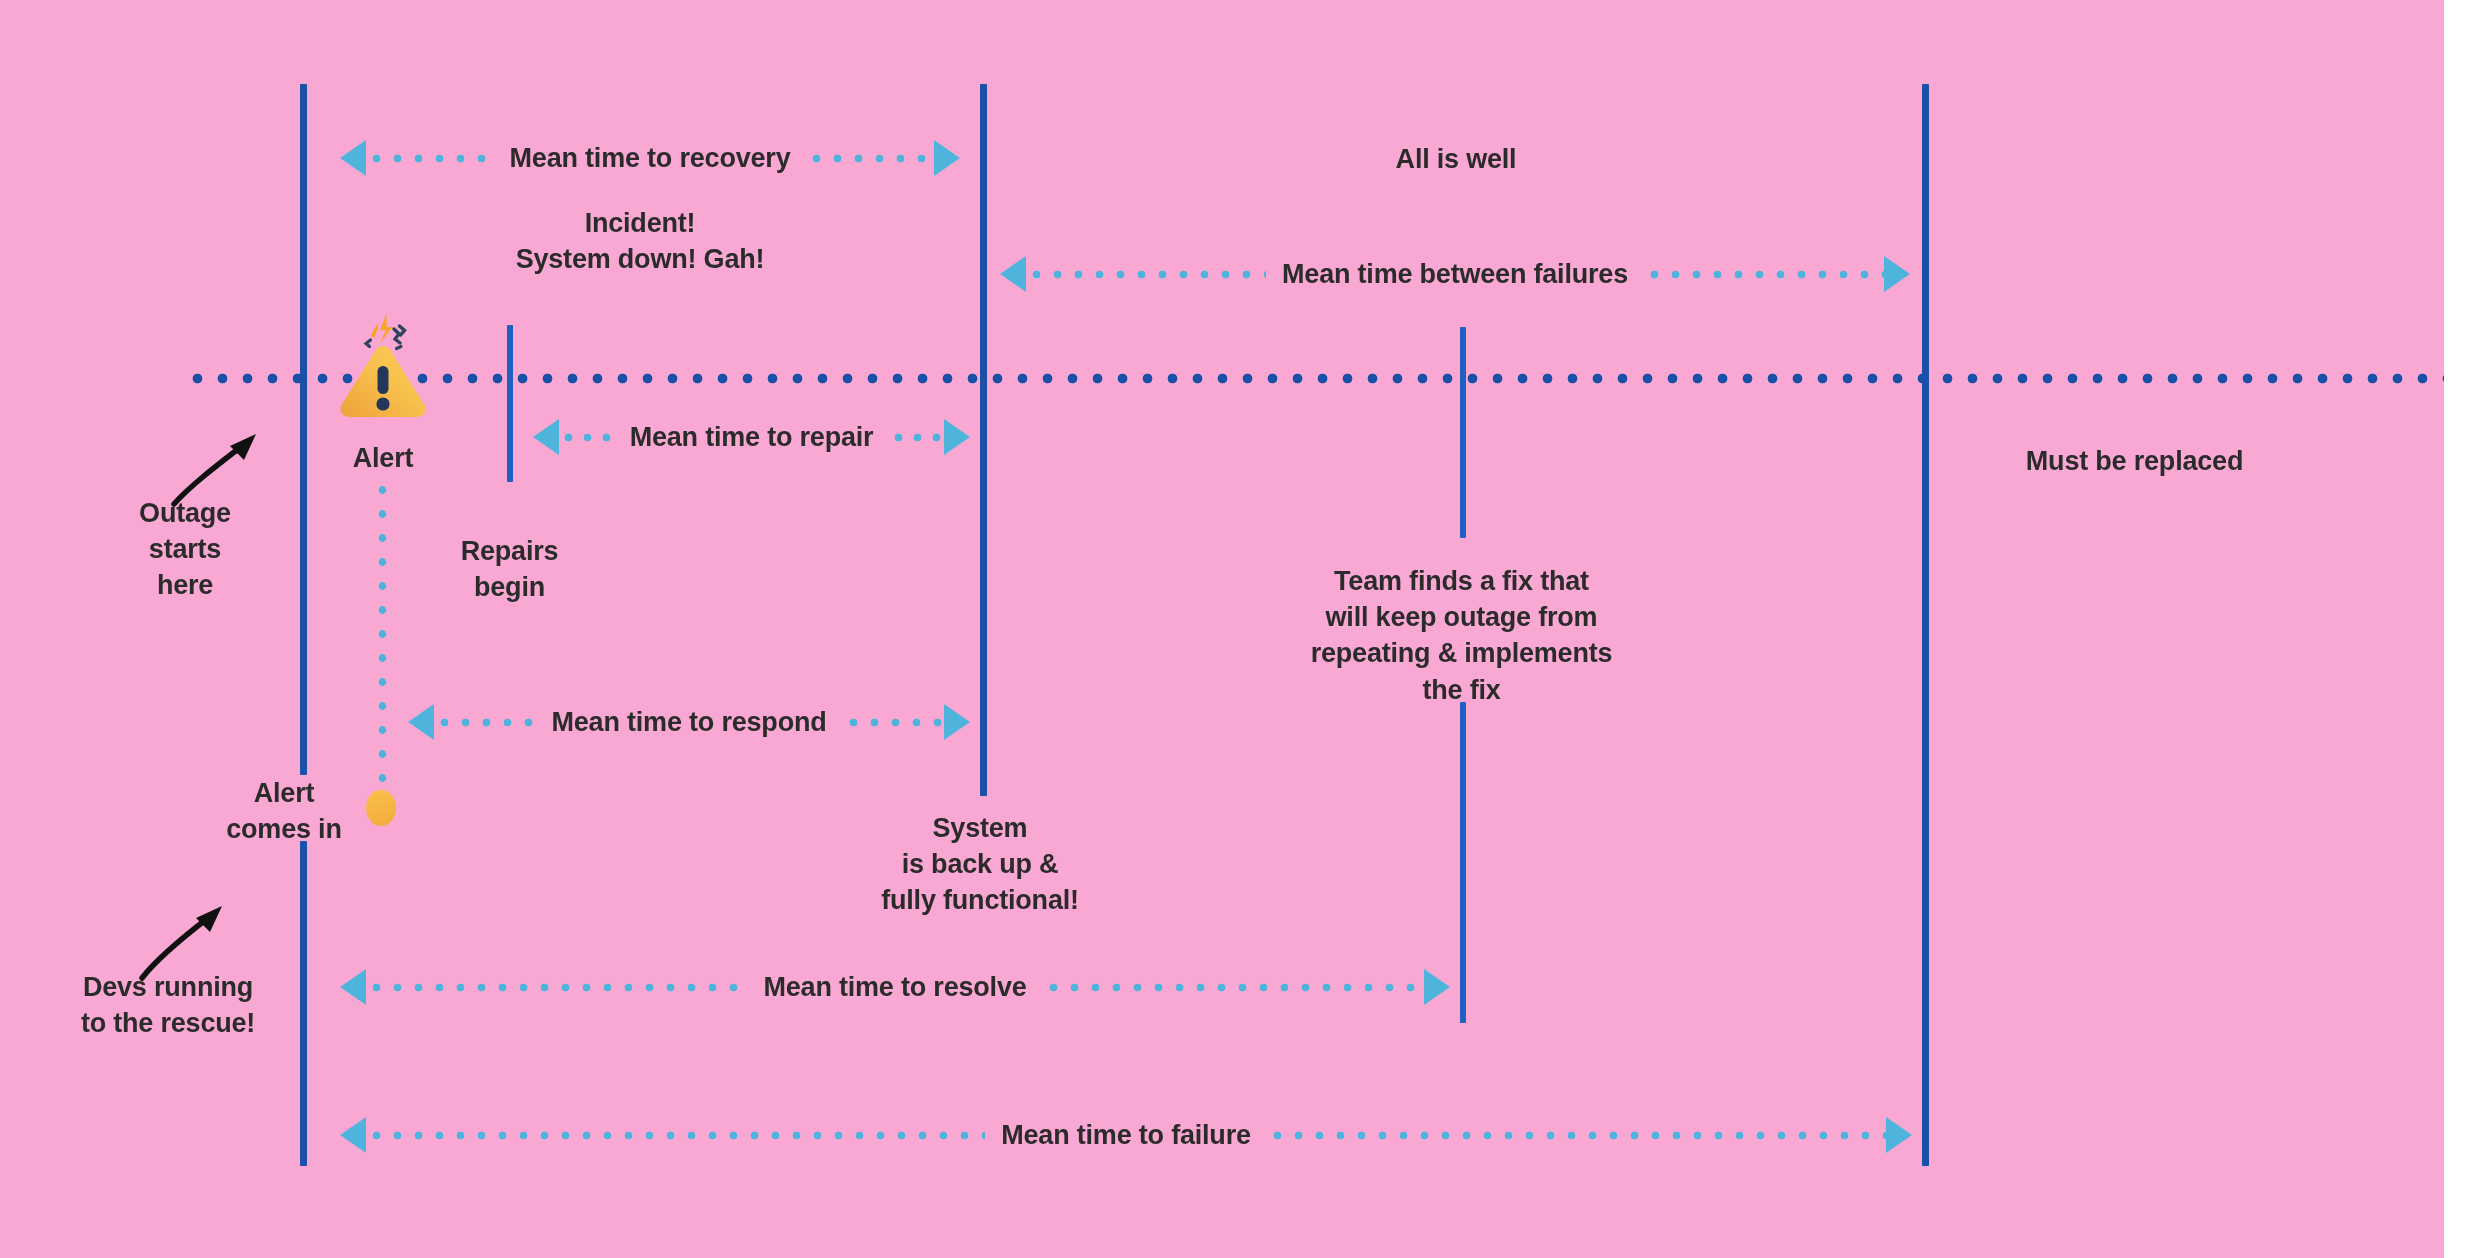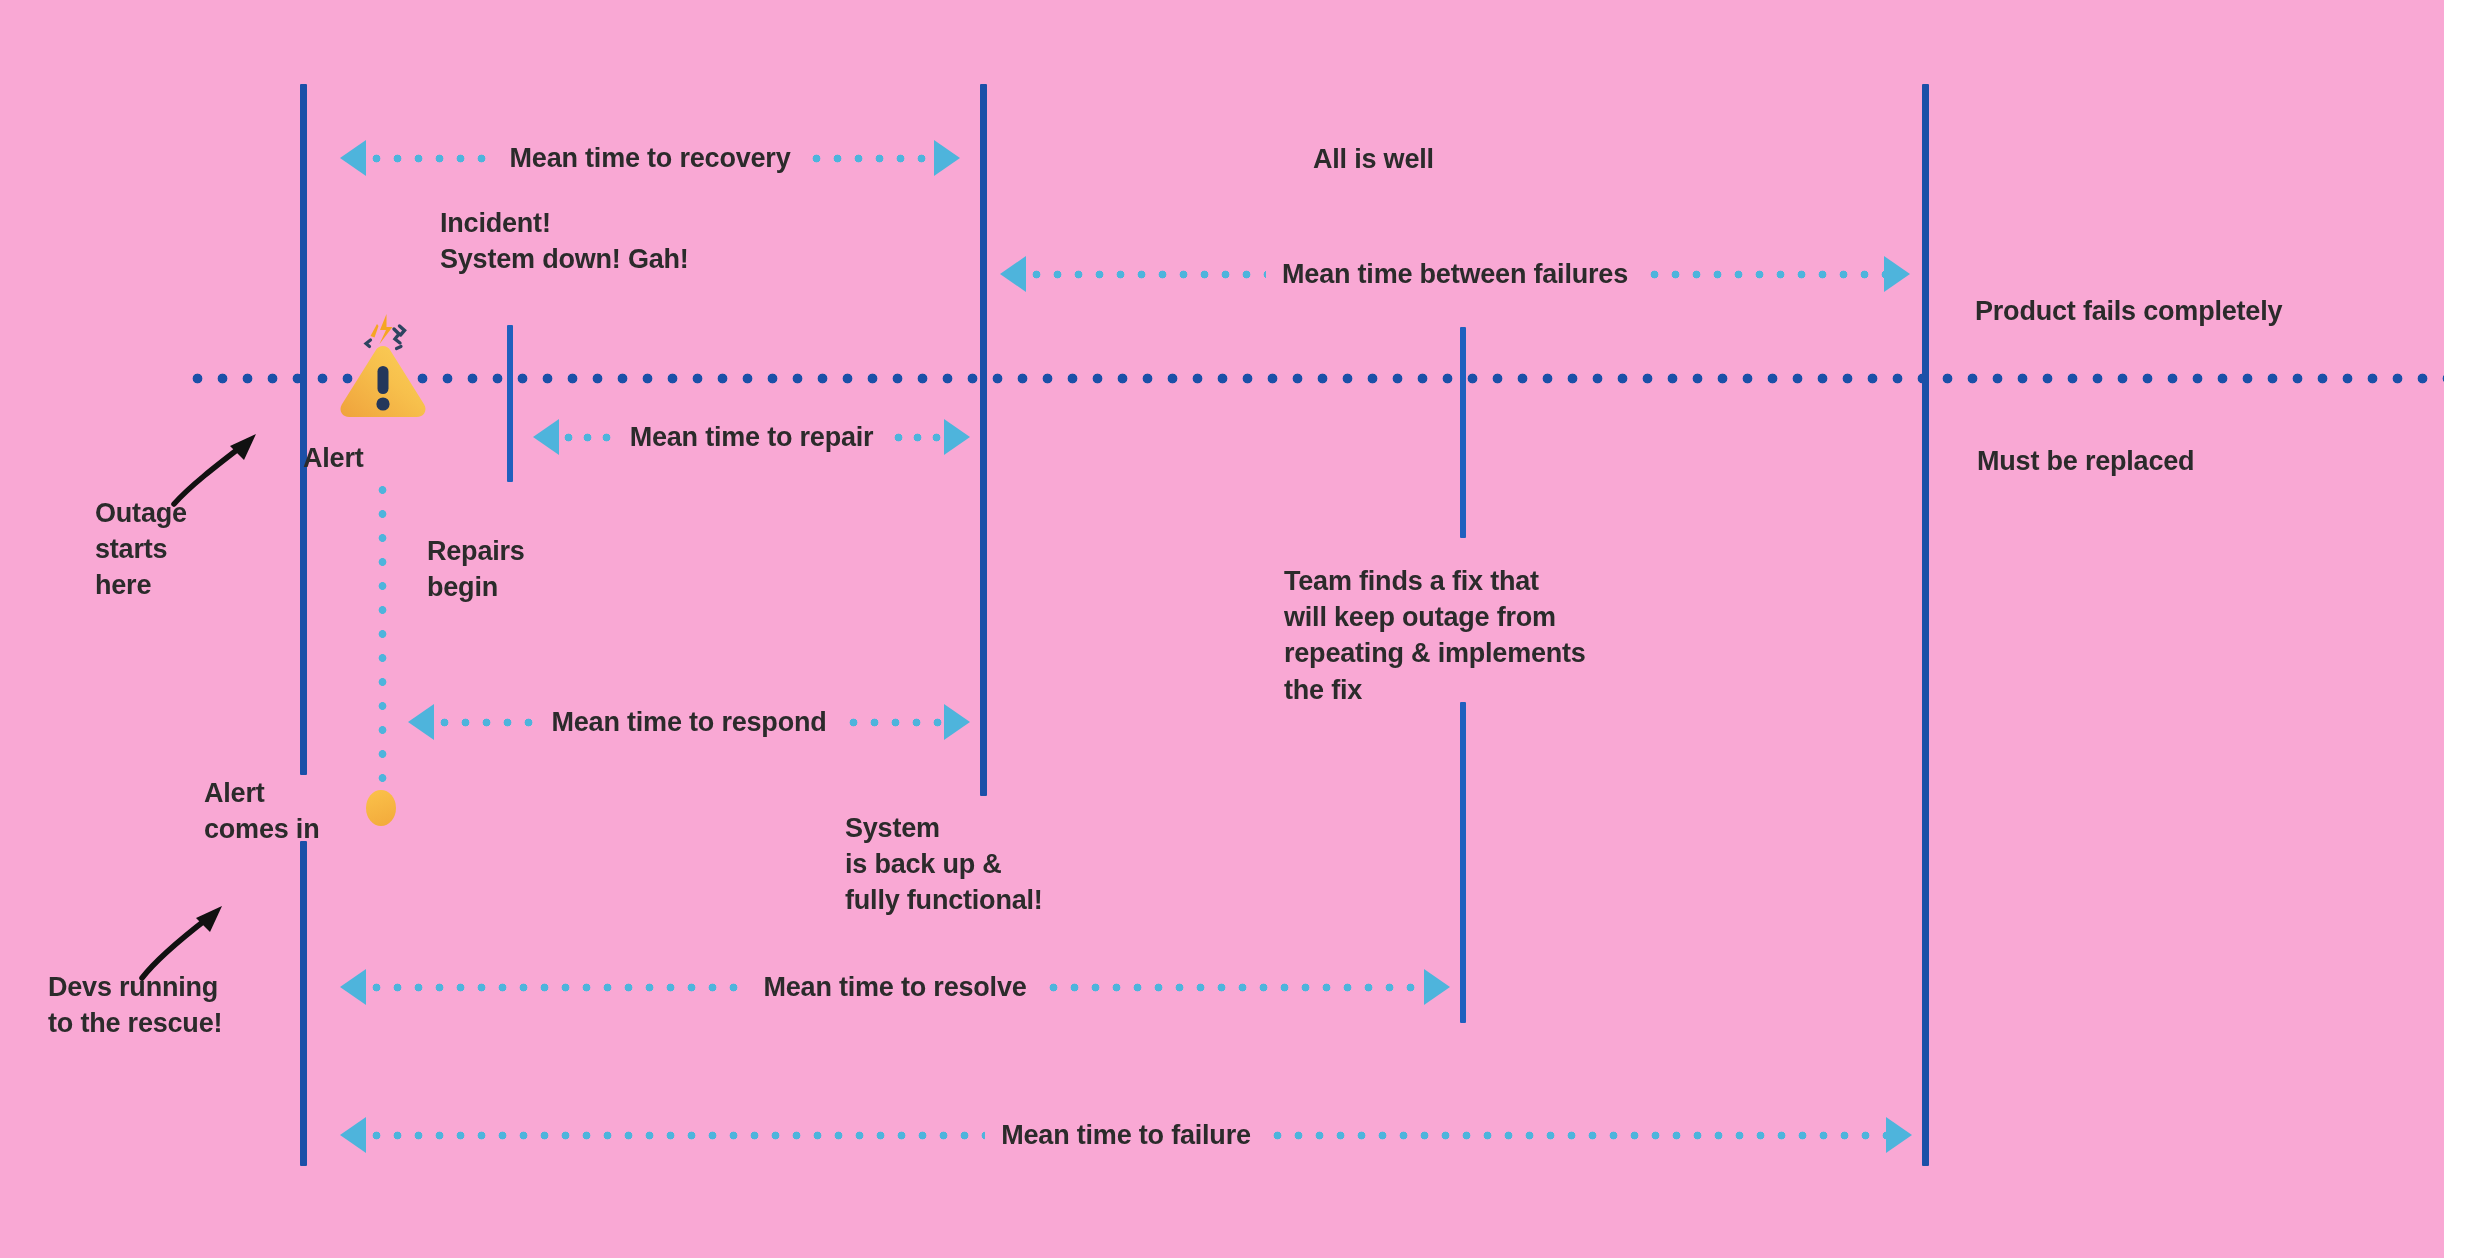--- a/index.html
+++ b/index.html
@@ -87,21 +87,21 @@
   
   .note {
     position: absolute;
     font-size: 27px;
     font-weight: bold;
     color: #2B2B2B;
     line-height: 1.34;
     white-space: pre-line;
     letter-spacing: -0.2px;
   }
-  .note.center { }
+  .note.center { text-align: center; }
 
   
   .alert-icon {
     position: absolute;
     width: 92px;
     height: 106px;
   }
   .alert-dot {
     position: absolute;
     width: 30px;
@@ -229,21 +229,20 @@
   <div class="note center" style="left:440px; top:205px; width:400px;">Incident!
 System down! Gah!</div>
 
   <div class="note center" style="left:303px; top:440px; width:160px;">Alert</div>
 
   <div class="note center" style="left:427px; top:505px; width:165px;margin-top:28px;">Repairs
 begin</div>
 
   <div class="note center" style="left:1313px; top:141px; width:286px;">All is well</div>
 
-  <div class="note center" style="left:1975px; top:293px; width:360px;">Product fails completely</div>
 
   <div class="note center" style="left:1977px; top:443px; width:315px;">Must be replaced</div>
 
   <div class="note center" style="left:1284px; top:563px; width:355px;">Team finds a fix that
 will keep outage from
 repeating &amp; implements
 the fix</div>
 
   <div class="note center" style="left:845px; top:810px; width:270px;">System
 is back up &amp;

